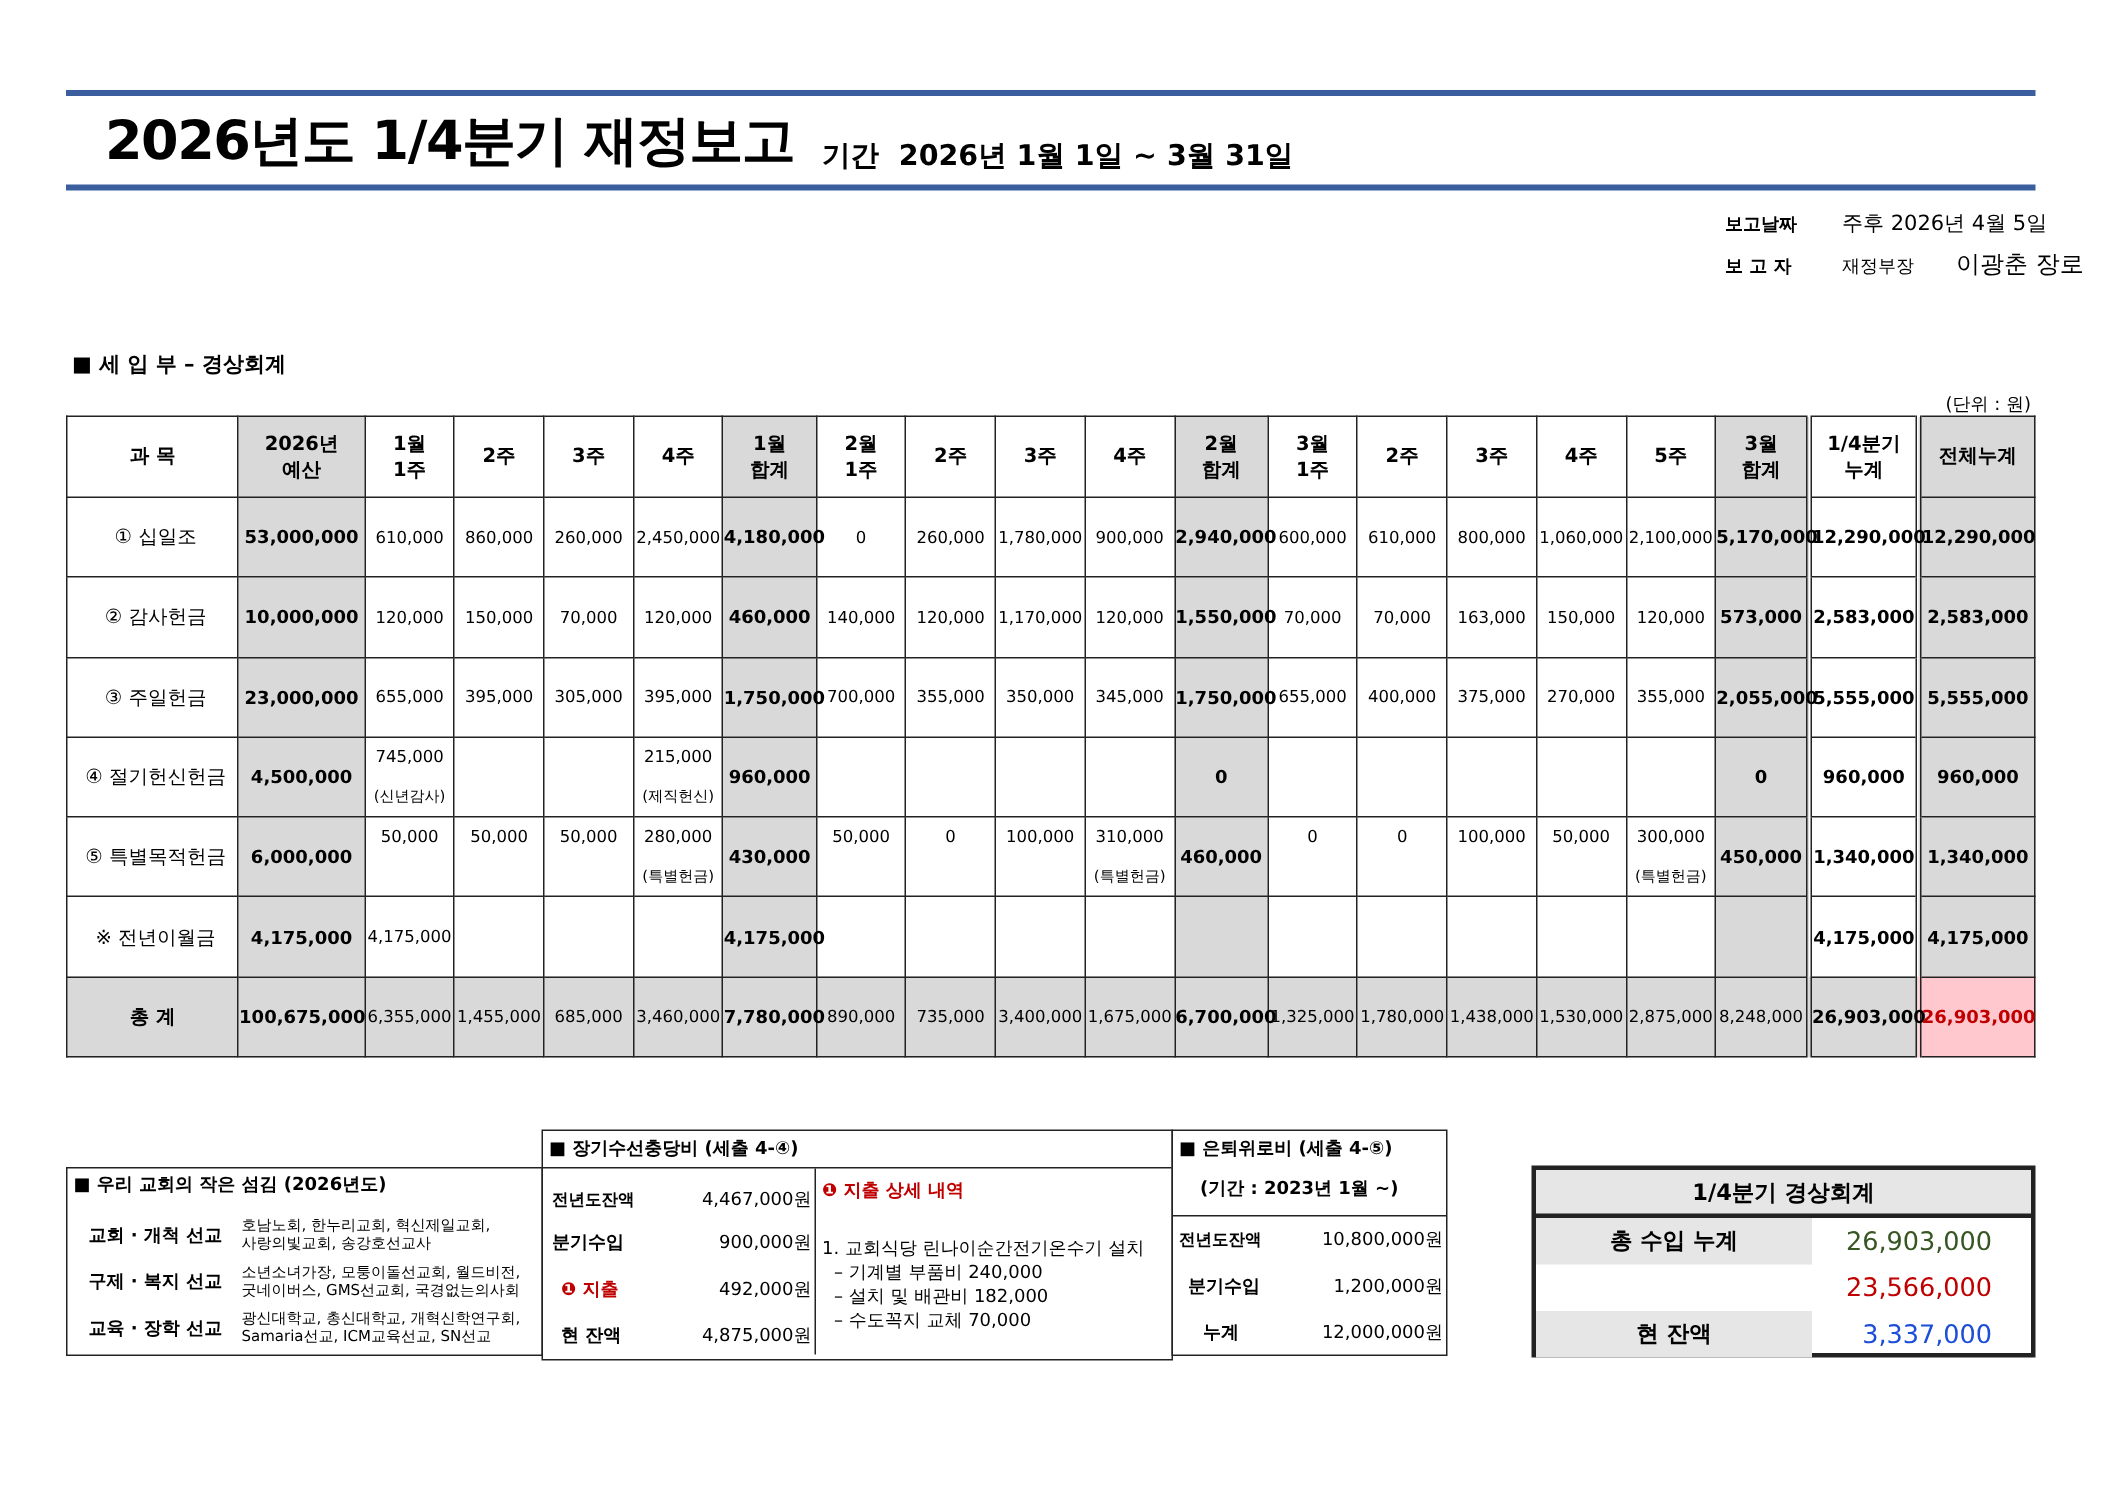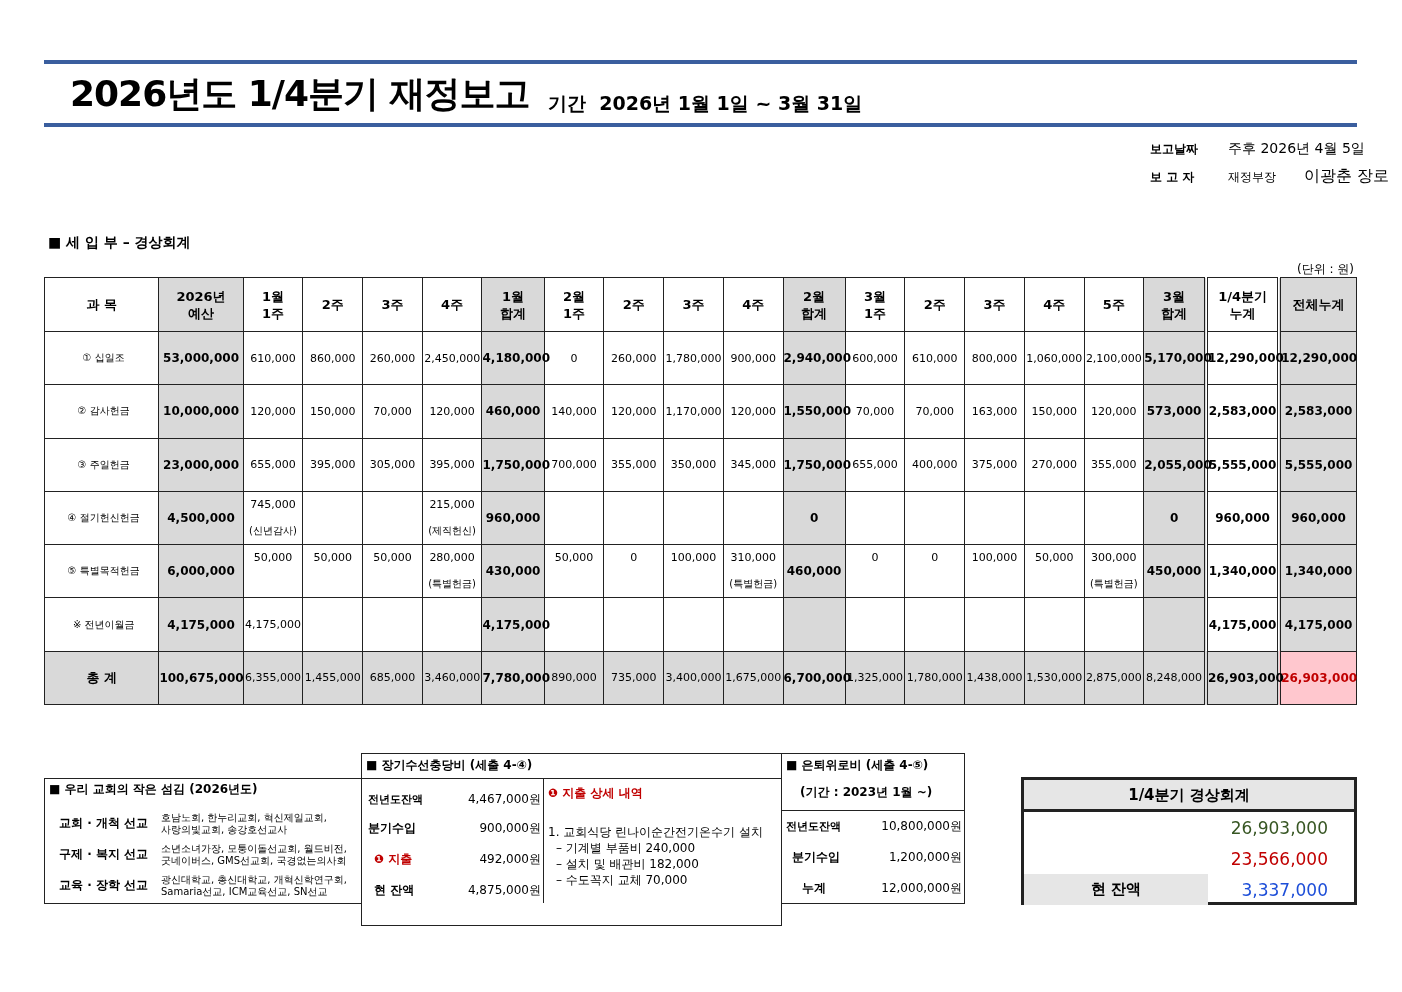--- a/index.html
+++ b/index.html
@@ -25,35 +25,35 @@
   .unit { position: absolute; right: 48px; top: 261px; font-size: 12px; }
 
   table.main { position: absolute; left: 44px; top: 277px; width: 1313px; border-collapse: collapse; table-layout: fixed; font-size: 11px; }
   table.main td, table.main th { border: 1.5px solid #222; text-align: center; vertical-align: middle; }
   table.main th { height: 54px; font-size: 13px; font-weight: bold; line-height: 17px; }
   table.main td { height: 53.3px; }
   .gray { background: #d9d9d9; }
   .pink { background: #ffc7ce; color: #c00000; }
   .b { font-weight: bold; font-size: 12px; }
   .dl { border-left: 4px double #222 !important; }
-  .subj { text-align: center; padding-left: 4px; font-size: 10px; margin-left: 48px; }
+  .subj { text-align: center; padding-left: 4px; font-size: 13px; margin-left: 48px; }
   .total-lbl { font-weight: bold; font-size: 13px; }
   .cell2 { display: flex; flex-direction: column; justify-content: space-between; height: 46px; padding: 3px 0; }
   .cell2 .note { font-size: 10px; }
   .cell2top { display: flex; flex-direction: column; justify-content: flex-start; height: 46px; padding-top: 3px; }
 
   
   .box { position: absolute; border: 1.5px solid #222; font-size: 12px; }
   .missions { left: 44px; top: 778px; width: 318px; height: 126px; }
   .missions .hdr { font-weight: bold; font-size: 12px; padding: 2px 4px; }
   .missions .mrow { display: flex; align-items: center; padding-left: 14px; height: 31px; }
   .missions .mlbl { font-weight: bold; width: 102px; font-size: 12px; }
   .missions .mval { font-size: 10px; line-height: 12px; }
 
-  .ltfund { left: 361px; top: 753px; width: 421px; height: 173px; }
+  .ltfund { left: 361px; top: 753px; width: 421px; height: 154px; }
   .ltfund .hdr { font-weight: bold; height: 25px; padding: 3px 4px; border-bottom: 1.5px solid #222; }
   .ltfund .body { display: flex; height: 124px; }
   .ltfund .left { width: 182px; border-right: 1.5px solid #222; padding: 6px 2px; }
   .ltfund .lrow { display: flex; justify-content: space-between; height: 31px; align-items: center; }
   .ltfund .lrow .k { font-weight: bold; font-size: 12px; padding-left: 4px; }
   .ltfund .lrow .v { font-size: 12px; }
   .ltfund .right { flex: 1; padding: 6px 4px; font-size: 12px; }
   .red { color: #c00000; }
   .ltfund .dhdr { font-weight: bold; }
   .ltfund .dlist { margin-top: 22px; line-height: 16px; }
@@ -527,20 +527,21 @@
     <div class="rrow">
       <span class="k" style="padding-left:16px">누계</span>
       <span>12,000,000원</span>
     </div>
   </div>
 </div>
 
 <div class="summary">
   <div class="shdr">1/4분기 경상회계</div>
   <div class="srow">
+    <div class="sk">총 수입 누계</div>
     <div class="sv" style="color:#375623">26,903,000</div>
   </div>
   <div class="srow">
     <div class="sv" style="color:#c00000">23,566,000</div>
   </div>
   <div class="srow">
     <div class="sk">현 잔액</div>
     <div class="sv" style="color:#1d4ed8">3,337,000</div>
   </div>
 </div>

